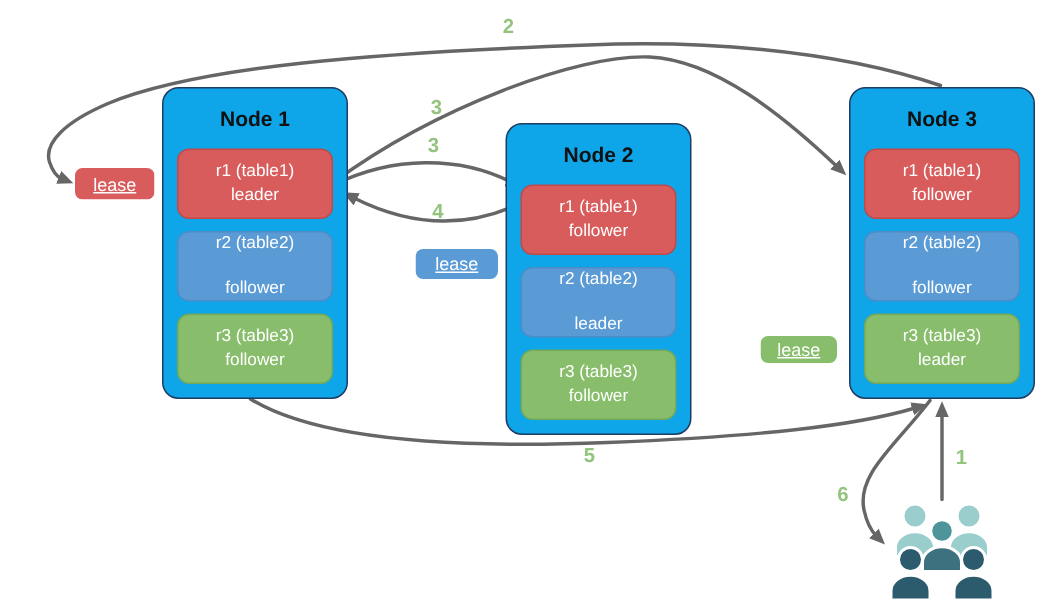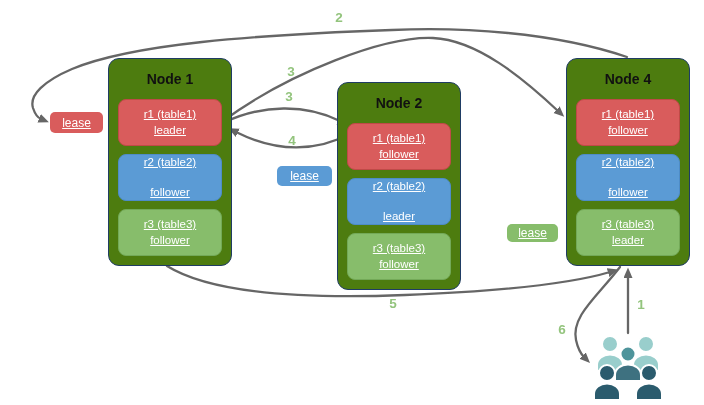--- a/index.html
+++ b/index.html
@@ -6,34 +6,34 @@
   .stage{
     position:relative;width:704px;height:405px;background:#ffffff;
     font-family:"Liberation Sans","DejaVu Sans",sans-serif;overflow:hidden;
   }
   .arrows-layer{position:absolute;left:0;top:0;width:704px;height:405px;pointer-events:none;}
   .arrow{fill:none;stroke:var(--arrow,#666);stroke-width:2.3;stroke-linecap:round;}
   .arrowhead{fill:var(--arrow,#666);}
 
   .node{
     position:absolute;width:124px;height:208px;box-sizing:border-box;
-    background:#4d7c0f;border:1.5px solid var(--node-border,#1f3c64);border-radius:11px;
+    background:#0ea5e9;border:1.5px solid var(--node-border,#1f3c64);border-radius:11px;
     display:flex;flex-direction:column;padding-top:12px;
   }
   .node-1{left:108px;top:58px;}
   .node-2{left:337px;top:58px;margin-top:24px;}
   .node-3{left:566px;top:58px;}
   .node-title{
     text-align:center;font-size:14px;font-weight:bold;color:#111;height:20px;
     margin-bottom:8px;flex:none;
   }
   .replica{
     flex:none;height:47px;margin:0 9px 8px 9px;border-radius:8px;box-sizing:border-box;
     border:1.5px solid transparent;color:#fff;font-size:11.5px;line-height:1.32;
-    display:flex;flex-direction:column;align-items:center;justify-content:center;text-align:center;text-decoration:underline;
+    display:flex;flex-direction:column;align-items:center;justify-content:center;text-align:center;
   }
   [data-color="red"]{background:var(--replica-red,#d95c5c);border-color:var(--replica-red-border,#bf4a47);}
   [data-color="blue"]{background:var(--replica-blue,#5b9bd5);border-color:var(--replica-blue-border,#4e8cc7);justify-content:space-between;}
   [data-color="green"]{background:var(--replica-green,#87bd6b);border-color:var(--replica-green-border,#73a958);}
 
   .lease{
     position:absolute;box-sizing:border-box;border-radius:5px;border:1.5px solid transparent;
     color:#fff;font-size:12px;display:flex;align-items:center;justify-content:center;text-decoration:underline;
   }
   .lease-red{left:50px;top:112px;width:53px;height:21px;}
@@ -107,21 +107,21 @@
       <div>r2 (table2)</div>
       <div>leader</div>
     </div>
     <div class="replica" data-color="green">
       <div>r3 (table3)</div>
       <div>follower</div>
     </div>
   </div>
 
   <div class="node node-3">
-    <div class="node-title">Node 4</div>
+    <div class="node-title">Node 3</div>
     <div class="replica" data-color="red">
       <div>r1 (table1)</div>
       <div>follower</div>
     </div>
     <div class="replica" data-color="blue">
       <div>r2 (table2)</div>
       <div>follower</div>
     </div>
     <div class="replica" data-color="green">
       <div>r3 (table3)</div>

